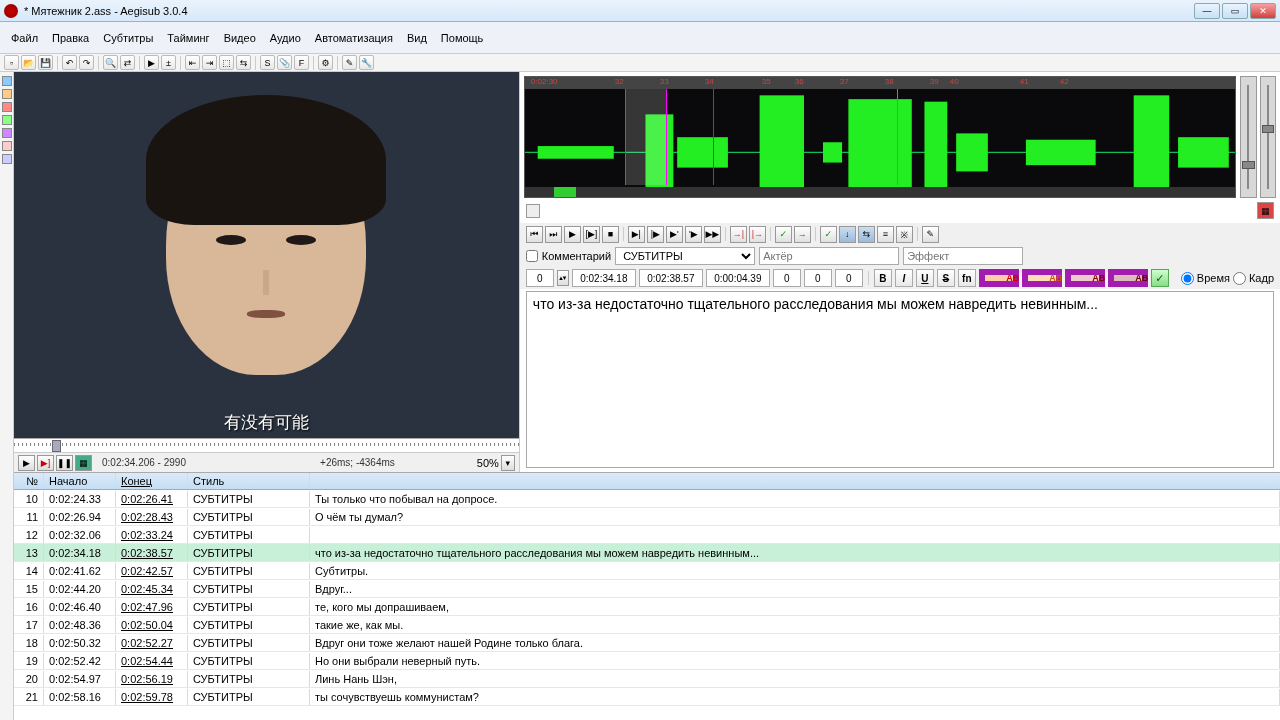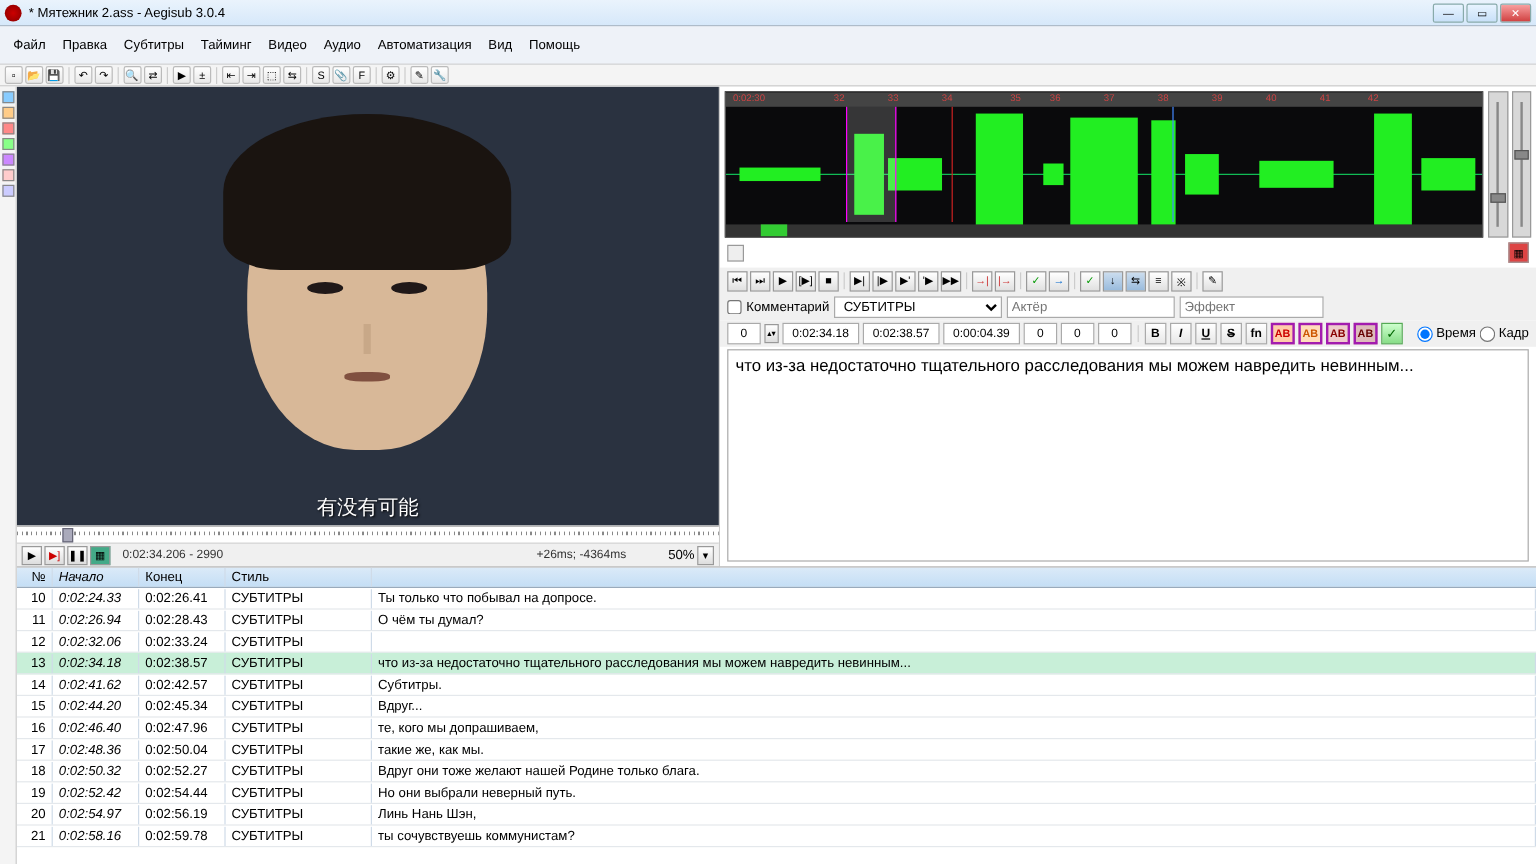--- a/index.html
+++ b/index.html
@@ -54,27 +54,27 @@
 .abtn { width:17px; height:17px; border:1px solid #999; background:linear-gradient(#fff,#e0e0e0); display:flex; align-items:center; justify-content:center; font-size:9px; }
 .abtn.green{color:#090;} .abtn.blue{background:linear-gradient(#cde,#9bd);}
 .abtn.red { background:#d44; }
 .edit-row1 { height:22px; display:flex; align-items:center; padding:0 6px; gap:4px; background:#f0f0f0; }
 .edit-row1 input[type=checkbox]{ width:12px; height:12px; }
 .edit-row1 select, .edit-row1 input[type=text] { height:18px; border:1px solid #aaa; padding:0 3px; font-size:11px; background:#fff; }
 .edit-row2 { height:22px; display:flex; align-items:center; padding:0 6px; gap:3px; background:#f0f0f0; }
 .ninp { width:28px; height:18px; border:1px solid #aaa; text-align:center; font-size:10px; }
 .tinp { width:64px; height:18px; border:1px solid #aaa; text-align:center; font-size:10px; background:#fff; }
 .fbtn { width:18px; height:18px; border:1px solid #aaa; background:linear-gradient(#fff,#e8e8e8); display:flex; align-items:center; justify-content:center; font-size:10px; font-weight:bold; }
-.abbtn { width:20px; height:18px; border:2px solid #a21caf; display:flex; align-items:center; justify-content:center; font-size:9px; font-weight:bold; }
+.abbtn { width:20px; height:18px; border:6px solid #a21caf; display:flex; align-items:center; justify-content:center; font-size:9px; font-weight:bold;padding-left:28px; }
 .commit { width:18px; height:18px; border:1px solid #5a5; background:linear-gradient(#cfc,#8d8); color:#060; display:flex; align-items:center; justify-content:center; }
 .text-edit { flex:1; border:1px solid #aaa; margin:2px 6px 4px 6px; padding:4px 6px; font-size:14px; background:#fff; }
 .grid { flex:1; overflow:auto; background:#fff; border-top:1px solid #aaa; }
 .ghdr { display:flex; background:linear-gradient(#dbeaf8,#c4def5); border-bottom:1px solid #9ab; font-size:12px; position:sticky; top:0; }
 .ghdr div, .grow div { padding:2px 5px; border-right:1px solid #cfdbe8; overflow:hidden; white-space:nowrap; }
-.c-n{width:30px;text-align:right;} .c-s{width:72px;font-style:italic;} .c-e{width:72px;} .c-st{width:122px;} .c-t{flex:1;}
+.c-n{width:30px;text-align:right;} .c-s{width:72px;} .c-e{width:72px;text-decoration:underline;} .c-st{width:122px;} .c-t{flex:1;}
 .grow { display:flex; border-bottom:1px solid #e4e8ec; font-size:12.5px; height:18px; align-items:center; }
 .grow.sel { background:#c8efd8; }
 </style>
 </head>
 <body>
 
 <div class="titlebar">
   <div class="ticon"></div>
   <div class="ttext">* Мятежник 2.ass - Aegisub 3.0.4</div>
   <div class="winbtns">
@@ -152,39 +152,39 @@
         <div class="vtrack">
             <div class="vhandle"></div>
           </div>
         <div class="vctrl">
           <div class="vbtn">▶</div>
           <div class="vbtn" style="color:#c00">▶]</div>
           <div class="vbtn">❚❚</div>
           <div class="vbtn" style="background:#4a8">▦</div>
           <span class="vinfo">0:02:34.206 - 2990</span>
           <span class="vinfo" style="margin-left:auto">+26ms; -4364ms</span>
-          <span style="margin-left:33px">50%</span>
+          <span style="margin-left:80px">50%</span>
           <div class="vbtn" style="width:14px">▾</div>
         </div>
       </div>
 
       <div class="right-pane">
         <div class="audio-wrap">
           <div class="waveform">
             <div class="tscale">
               <span style="left:6px">0:02:30</span>
               <span style="left:90px">32</span>
               <span style="left:135px">33</span>
               <span style="left:180px">34</span>
               <span style="left:237px">35</span>
               <span style="left:270px">36</span>
               <span style="left:315px">37</span>
               <span style="left:360px">38</span>
               <span style="left:405px">39</span>
-              <span style="left:450px">40</span>
+              <span style="left:425px">40</span>
               <span style="left:495px">41</span>
               <span style="left:535px">42</span>
             </div>
             <svg class="wave-svg" viewBox="0 0 560 100" preserveAspectRatio="none">
               <line x1="0" y1="50" x2="560" y2="50" stroke="#1b5" stroke-width="1"></line>
               <g fill="#2e2">
                 <rect x="10" y="45" width="60" height="10"></rect>
                 <rect x="95" y="20" width="22" height="60"></rect>
                 <rect x="120" y="38" width="40" height="24"></rect>
                 <rect x="185" y="5" width="35" height="90"></rect>

